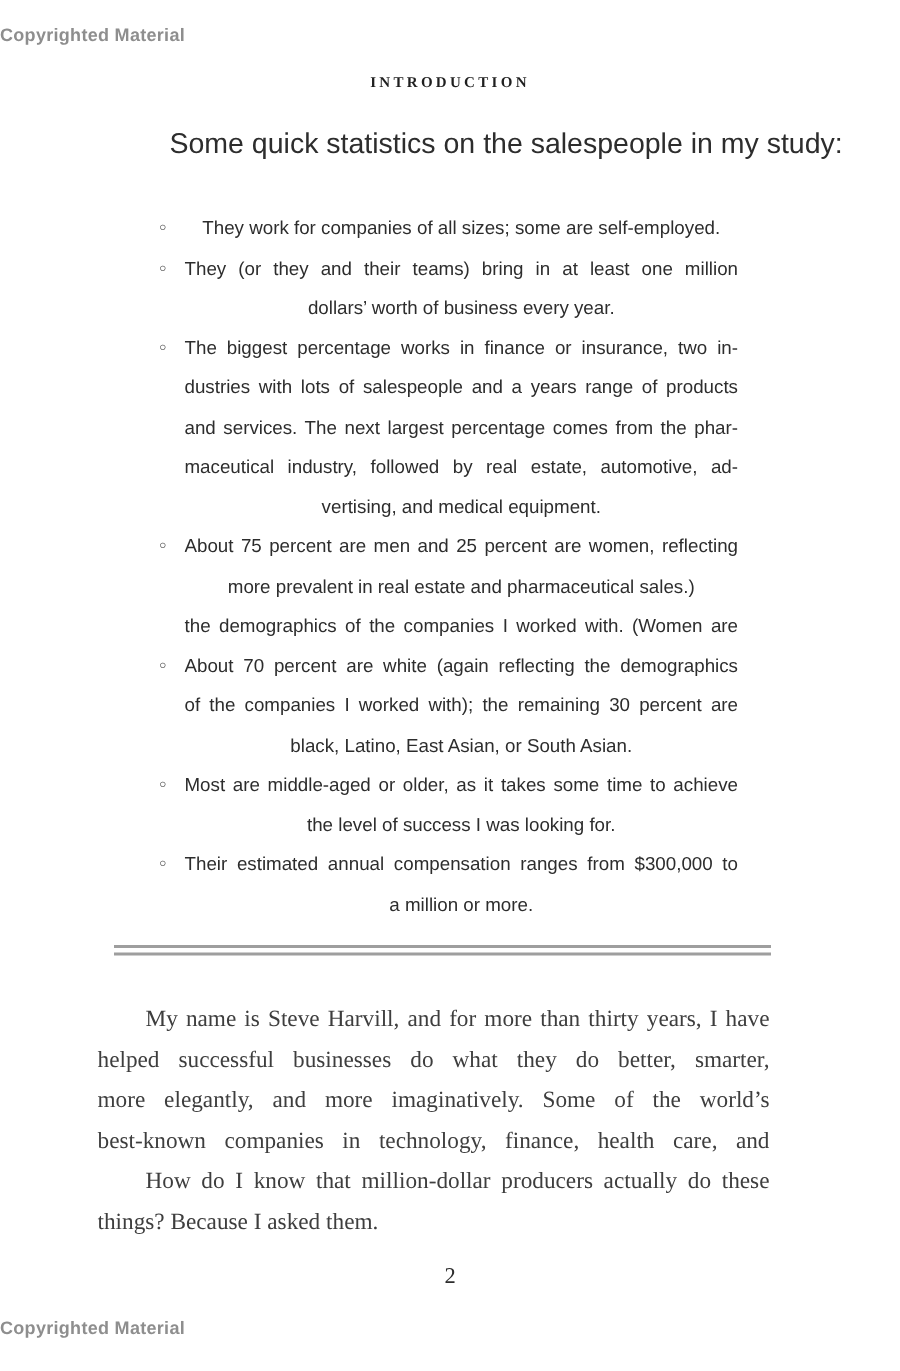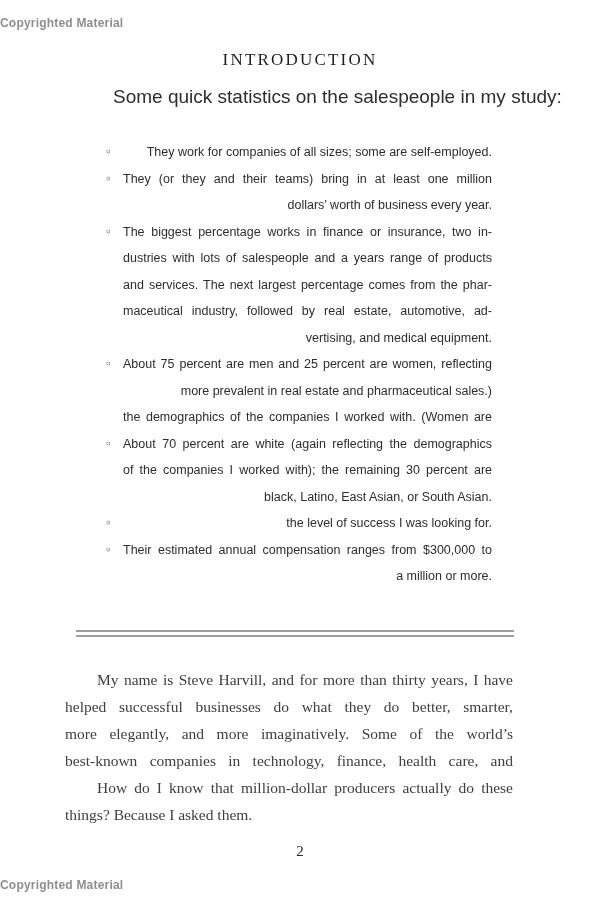--- a/index.html
+++ b/index.html
@@ -21,22 +21,22 @@
     color: #8e8e8e;
   }
   .copyright.top { top: 16px; }
   .copyright.bottom { top: 878px; }
   .title {
     position: absolute;
     top: 50px; left: 0; right: 0;
     margin: 0;
     text-align: center;
     font-family: "Liberation Serif", serif;
-    font-weight: normal;
-    font-size: 17px;
+    font-weight: bold;
+    font-size: 10px;
     letter-spacing: 2.2px;
     color: #1f1f1f;
   }
   .lead {
     position: absolute;
     top: 86px; left: 113px;
     font-size: 19px;
     color: #2d2d2d;
   }
   .list {
@@ -53,21 +53,21 @@
     line-height: 26.5px;
     color: #2d2d2d;
   }
   .content { flex: 1; min-width: 0; }
   .bline {
     font-size: 12.5px;
     line-height: 26.5px;
     height: 26.5px;
     overflow: hidden;
     color: #2d2d2d;
-    text-align: right;
+    text-align: center;
   }
   .pline {
     font-family: "Liberation Serif", serif;
     font-size: 15.5px;
     line-height: 27px;
     height: 27px;
     overflow: hidden;
     color: #3e3e3e;
     text-align: left;
   }
@@ -142,20 +142,21 @@
         <span class="marker">◦</span>
         <div class="content">
           <div class="bline just">About 70 percent are white (again reflecting the demographics</div>
           <div class="bline just">of the companies I worked with); the remaining 30 percent are</div>
           <div class="bline">black, Latino, East Asian, or South Asian.</div>
         </div>
       </div>
       <div class="item">
         <span class="marker">◦</span>
         <div class="content">
+          <div class="bline just">Most are middle-aged or older, as it takes some time to achieve</div>
           <div class="bline">the level of success I was looking for.</div>
         </div>
       </div>
       <div class="item">
         <span class="marker">◦</span>
         <div class="content">
           <div class="bline just">Their estimated annual compensation ranges from $300,000 to</div>
           <div class="bline">a million or more.</div>
         </div>
       </div>

